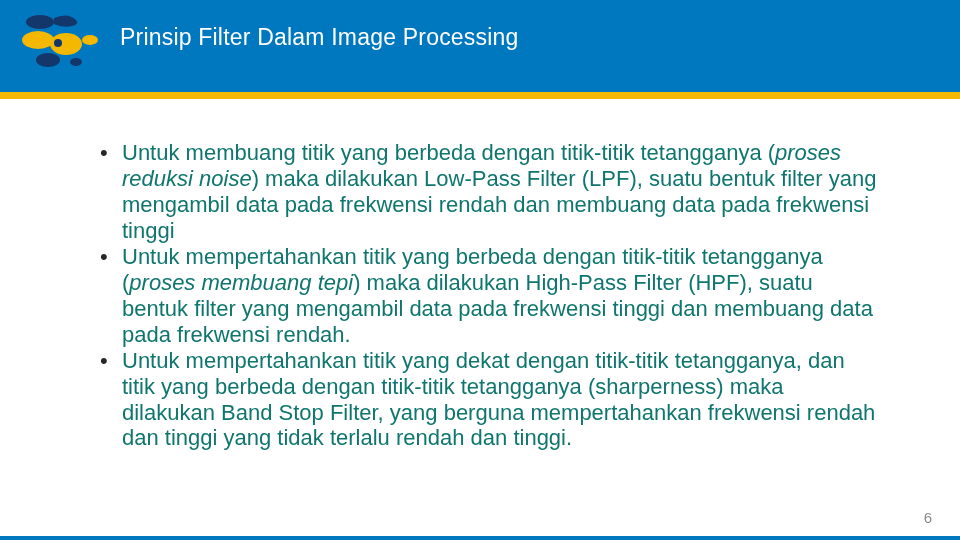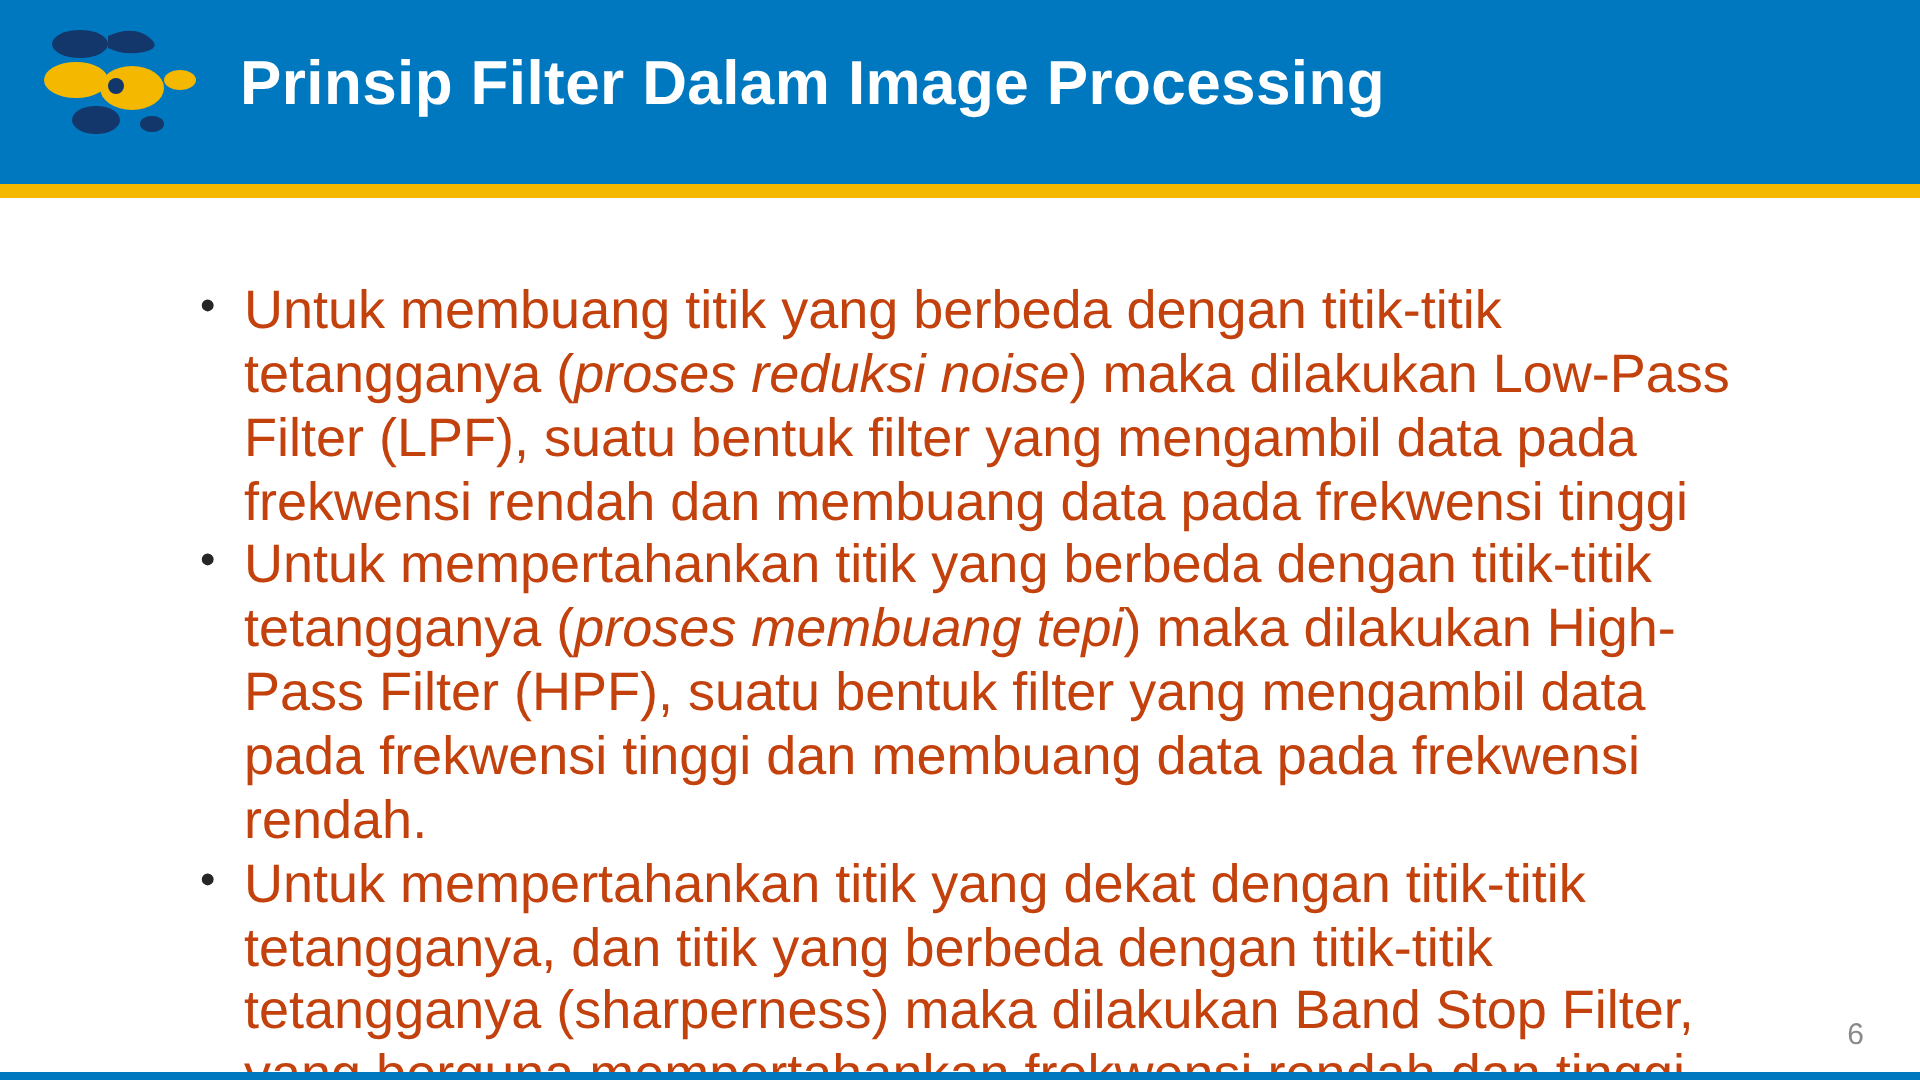--- a/index.html
+++ b/index.html
@@ -18,38 +18,38 @@
   }
   .logo {
     position: absolute;
     top: 10px; left: 18px;
     width: 84px; height: 66px;
   }
   .title {
     position: absolute;
     top: 24px; left: 120px;
     color: #ffffff;
-    font-size: 31px;
-    font-weight: 700;
+    font-size: 23px;
+    font-weight: 400;
     letter-spacing: 0.2px;
   }
 
   .content {
     position: absolute;
     top: 140px;
     left: 100px;
     width: 780px;
   }
   .content ul { list-style: none; }
   .content li {
     position: relative;
     padding-left: 22px;
-    font-size: 27px;
+    font-size: 22px;
     line-height: 1.18;
-    color: #c2410c;
+    color: #0f766e;
     font-weight: 400;
     margin-bottom: 0;
   }
   .content li::before {
     content: "•";
     position: absolute;
     left: 0;
     top: 0;
     font-size: 22px;
     color: #262626;

